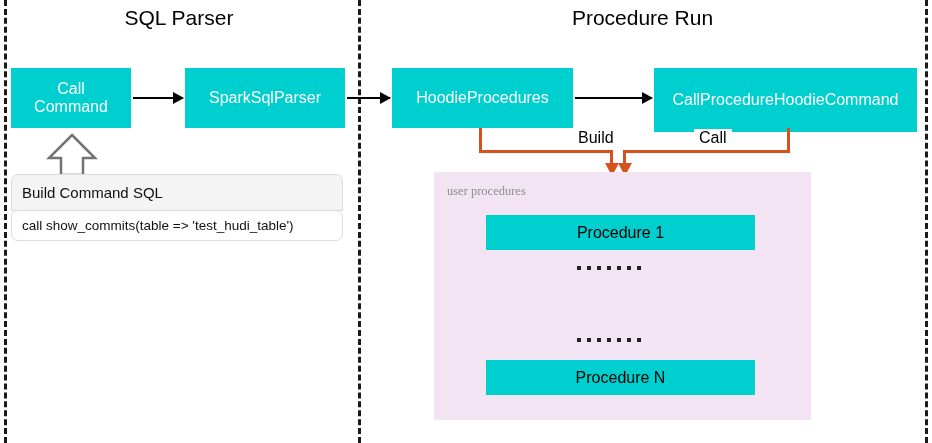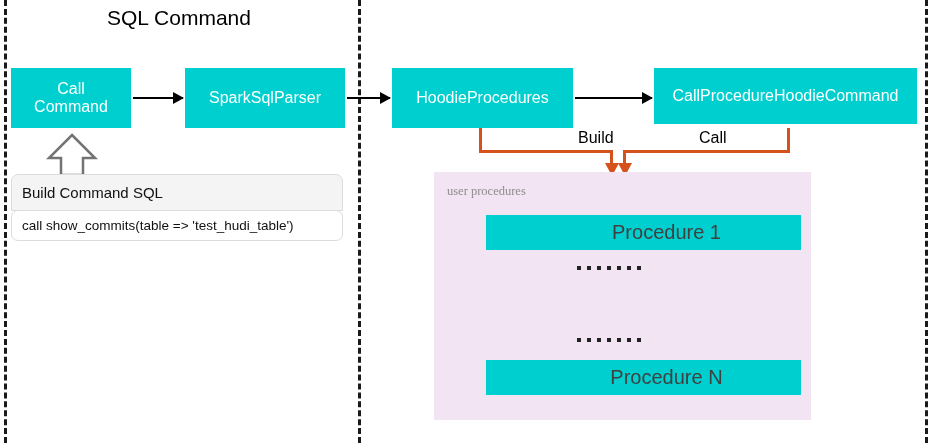--- a/index.html
+++ b/index.html
@@ -133,27 +133,26 @@
   .proc-panel-label {
     position: absolute;
     font-size: 12.5px;
     color: #8d8d8d;
     white-space: nowrap;
     font-family: Liberation Serif, serif;
   }
   .proc-box {
     position: absolute;
     background: #00CFCF;
-    color: #404040;
+    color: #000000;
     display: flex;
     align-items: center;
     justify-content: center;
-    font-size: 20px;
-    white-space: nowrap;
-    padding-left: 46px;
+    font-size: 16px;
+    white-space: nowrap;
   }
   .proc-dots {
     position: absolute;
     display: flex;
     gap: 6px;
     align-items: center;
   }
   .proc-dots i {
     display: block;
     width: 4px;
@@ -163,30 +162,31 @@
 </style>
 </head>
 <body>
 
 <div id="canvas">
 
   <div class="vdash left"></div>
   <div class="vdash mid"></div>
   <div class="vdash right"></div>
 
-  <div class="section-title" style="left:0px; top:6px; width:358px;">SQL Command</div>
+  <div class="section-title" style="left:0px; top:6px; width:358px;">SQL Parser</div>
+  <div class="section-title" style="left:360px; top:6px; width:565px;">Procedure Run</div>
 
   <div class="teal-box" style="left:11px; top:68px; width:120px; height:60px;">Call
 Command</div>
 
   <div class="teal-box" style="left:185px; top:68px; width:160px; height:60px;">SparkSqlParser</div>
 
   <div class="teal-box" style="left:392px; top:68px; width:181px; height:60px;">HoodieProcedures</div>
 
-  <div class="teal-box" style="left:654px; top:68px; width:263px; height:56px;">CallProcedureHoodieCommand</div>
+  <div class="teal-box" style="left:654px; top:68px; width:263px; height:64px;">CallProcedureHoodieCommand</div>
 
   <div class="harrow" style="left:133px; top:97px; width:50px;"></div>
   <div class="harrow" style="left:347px; top:97px; width:43px;"></div>
   <div class="harrow" style="left:575px; top:97px; width:77px;"></div>
 
   <div class="block-arrow" style="left:45px; top:133px;">
     <svg width="54" height="44" viewBox="0 0 54 44">
       <polygon points="27,2 50,25 38,25 38,42 16,42 16,25 4,25" fill="#ffffff" stroke="#737373" stroke-width="2.5" stroke-linejoin="miter"></polygon>
     </svg>
   </div>

